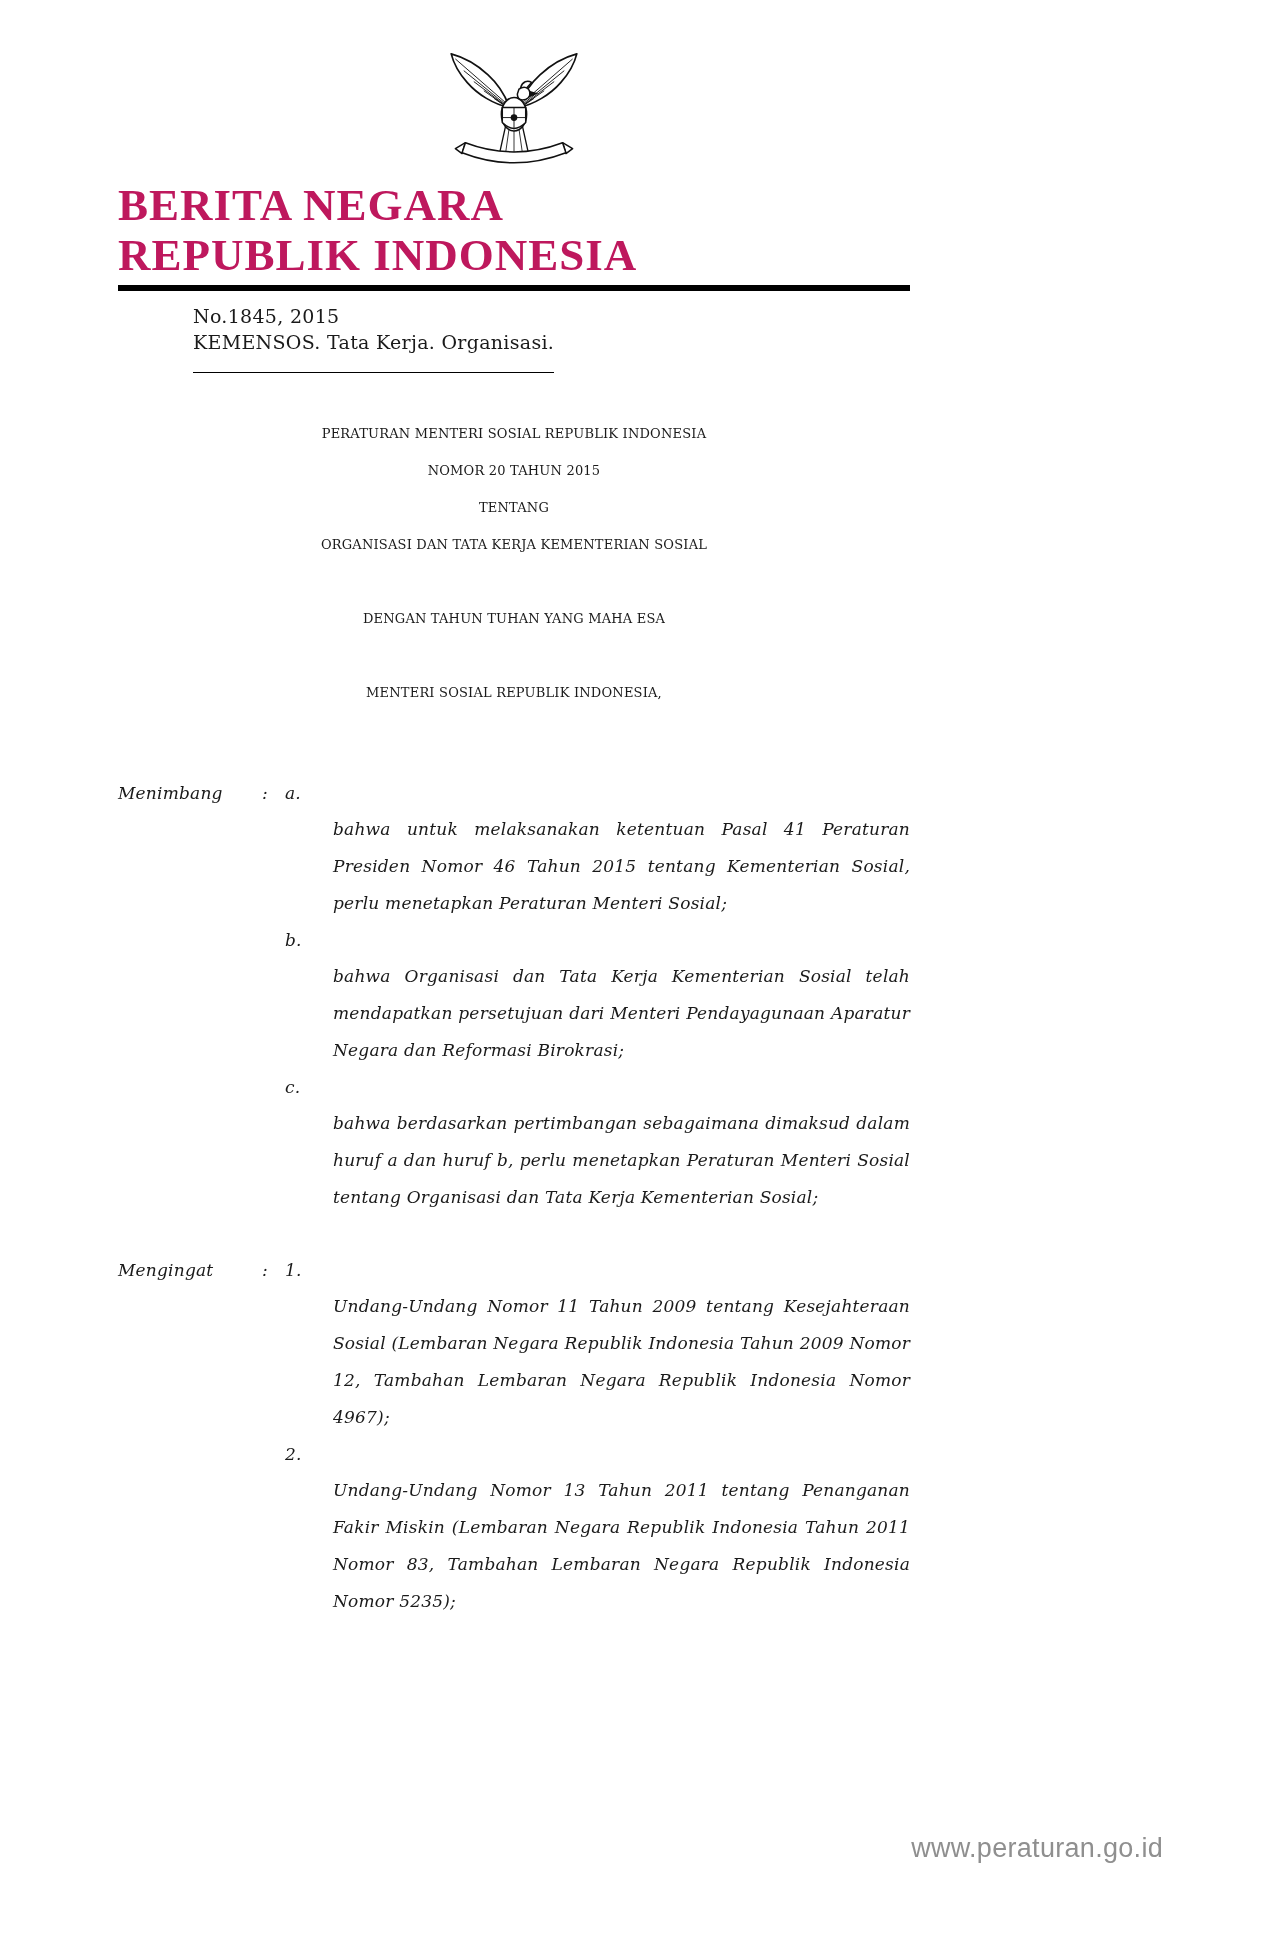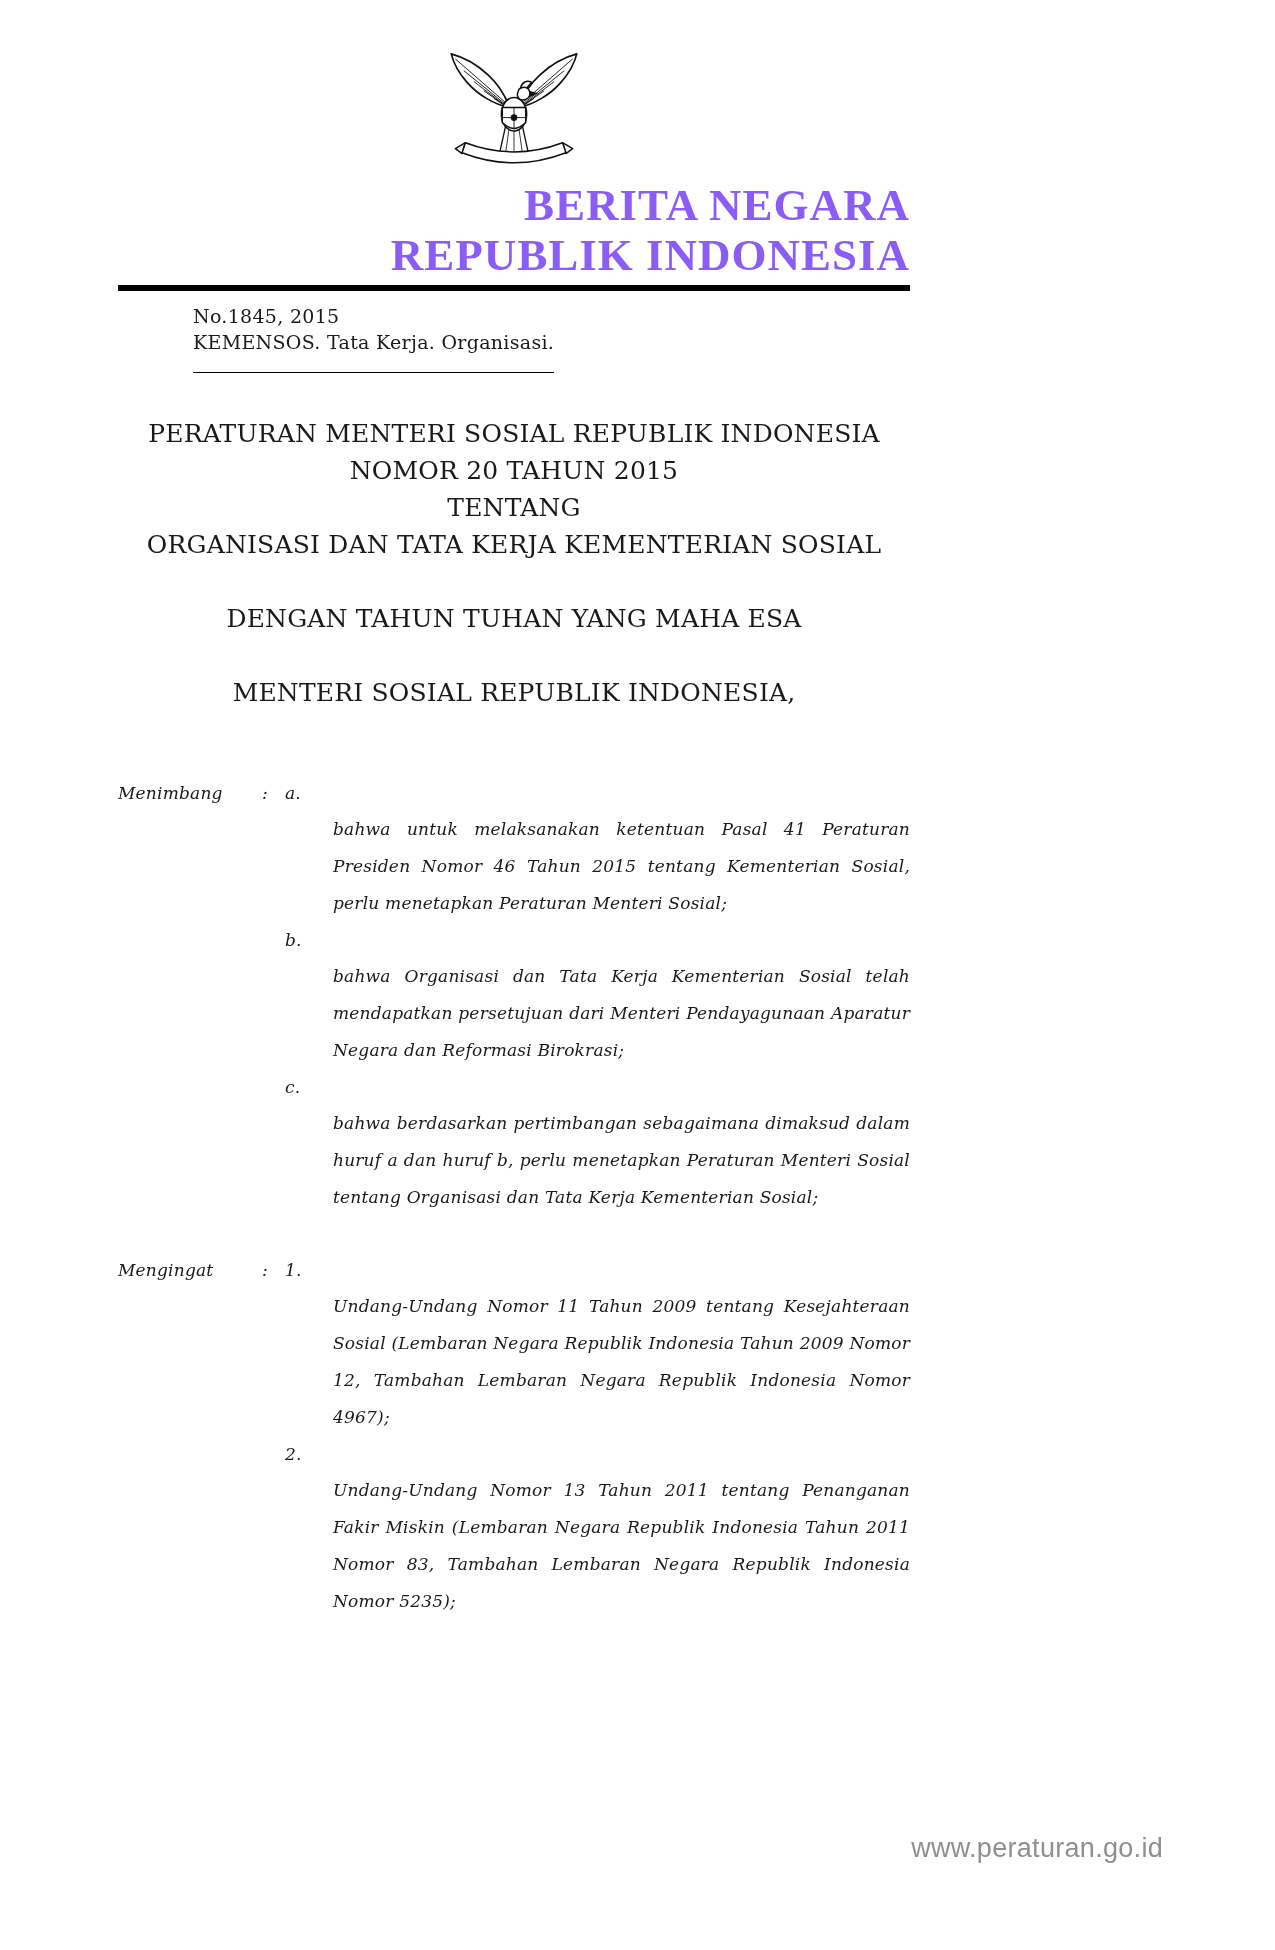--- a/index.html
+++ b/index.html
@@ -19,27 +19,27 @@
     width: 792px;
   }
   .emblem {
     width: 134px;
     height: 126px;
     margin: 42px auto 0 auto;
     display: block;
   }
   .masthead {
     margin-top: 12px;
-    text-align: right;
+    text-align: left;
     font-family: "Liberation Serif", serif;
     font-weight: 700;
     font-size: 45px;
     line-height: 50px;
     letter-spacing: 1px;
-    color: #8b5cf6;
+    color: #be185d;
   }
   .rule {
     height: 6px;
     background: #000;
     margin-top: 5px;
   }
   .meta-row {
     display: flex;
     align-items: baseline;
     margin-top: 12px;
@@ -50,21 +50,21 @@
   .meta-number { letter-spacing: 0.3px; }
   .meta-subject {
     margin-left: 75px;
     letter-spacing: 0.3px;
     border-bottom: 1.5px solid #000;
     padding-bottom: 17px;
   }
   .title-block {
     margin-top: 42px;
     text-align: center;
-    font-size: 25px;
+    font-size: 13px;
     letter-spacing: 0.2px;
   }
   .title-block p { line-height: 37px; }
   .gap-2 { margin-top: 37px; }
   .body-block {
     margin-top: 64px;
     font-size: 17px;
     letter-spacing: 0.2px;
     font-style: italic;
   }

